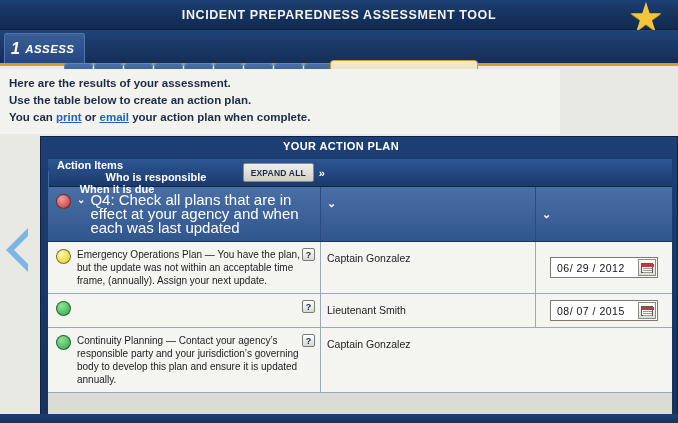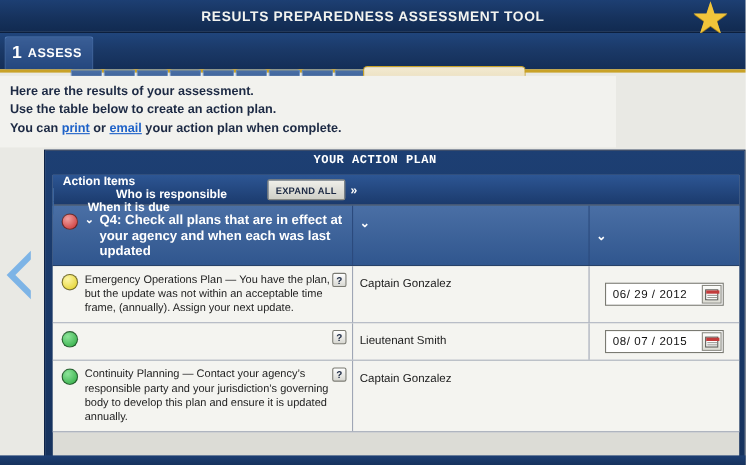--- a/index.html
+++ b/index.html
@@ -42,21 +42,21 @@
     border-bottom: 3px solid #c9a227;
   }
   .tab-assess {
     position: absolute; left: 4px; top: 3px; height: 30px;
     padding: 0 10px 0 6px;
     background: linear-gradient(to bottom, #3a5e96, #24477e);
     border: 1px solid #4d74ad;
     border-bottom: none;
     border-radius: 3px 3px 0 0;
     color: #ffffff; font-size: 11.5px; font-weight: bold;
-    line-height: 30px; letter-spacing: 0.4px;
+    line-height: 30px; letter-spacing: 0.4px; font-style: italic;
   }
   .tab-assess .bignum { font-size: 16px; font-weight: bold; color:#ffffff; margin-right: 5px; vertical-align: -1px;}
   .qbtns { position: absolute; left: 64px; top: 33px; height: 33px; display: flex; }
   .qbtn {
     width: 29px; height: 33px; margin-right: 1px;
     background: linear-gradient(to bottom, #4a6fa5 0%, #2f548c 50%, #1f3e70 100%);
     border: 1px solid #5f87c0; border-bottom: none;
     border-radius: 3px 3px 0 0;
     color: #ffffff; font-size: 11px; font-weight: bold;
     text-align: center; line-height: 32px;
@@ -121,21 +121,21 @@
   .legtext { color: #ffffff; font-size: 8.5px; white-space: nowrap; }
 
   
   .panel {
     position: absolute; left: 40px; top: 136px; width: 638px; height: 287px;
     background: linear-gradient(to bottom, #1d3f73 0%, #16325d 100%);
     border: 1px solid #0d2246;
   }
   .panel-title {
     position: absolute; left: 0; top: 3px; width: 600px; text-align: center;
-    color: #ffffff; font-size: 11px; font-weight: bold; letter-spacing: 0.4px; font-family: Liberation Mono, monospace;
+    color: #ffffff; font-size: 11px; font-weight: bold; letter-spacing: 0.4px;
   }
   .table { position: absolute; left: 7px; top: 22px; width: 624px; height: 258px; background: #dcdcd6; }
   .thead { display: flex; height: 28px; background: linear-gradient(to bottom, #2c5governance, #1a3a6b); }
   .thead { background: linear-gradient(to bottom, #2d5694 0%, #1b3a6c 100%); border-bottom: 1px solid #0f2singular; border-bottom: 1px solid #0f2546; flex-direction: column; }
   .th { color: #ffffff; font-size: 11px; font-weight: bold; display: flex; align-items: center; height: 28px; }
   .th.c1 { width: 272px; padding-left: 9px; position: relative; }
   .th.c2 { width: 215px; justify-content: center; border-left: 1px solid #3f68a0; }
   .th.c3 { width: 137px; justify-content: center; border-left: 1px solid #3f68a0; }
   .expand-btn {
     position: absolute; right: 6px; top: 4px; height: 19px;
@@ -147,21 +147,21 @@
   .expand-chev { position: absolute; right: -12px; top: 0px; color: #ffffff; font-size: 11px; font-weight: bold; }
 
   
   .row { display: flex; border-bottom: 1px solid #9fa6b5; background: #f4f4f0; }
   .row.qhead { background: linear-gradient(to bottom, #4a6fa5 0%, #30568e 100%); border-bottom: 1px solid #16325d; }
   .cell1 { width: 272px; display: flex; padding: 6px 6px 6px 8px; position: relative; }
   .cell2 { width: 215px; border-left: 1px solid #9fa6b5; padding: 6px 6px; }
   .cell3 { width: 137px; border-left: 1px solid #9fa6b5; padding: 6px 6px; display: flex; align-items: center; justify-content: center; }
   .row.qhead .cell2, .row.qhead .cell3 { border-left: 1px solid #2b4a7d; }
 
-  .qh-text { color: #ffffff; font-size: 12px; font-weight: bold; line-height: 14px; }
+  .qh-text { color: #ffffff; font-size: 15px; font-weight: normal; line-height: 14px; }
   .statusdot { margin-right: 6px; margin-top: 1px; flex: none; }
   .statusdot.big { width: 15px; height: 15px; border-radius: 50%; border: 1px solid rgba(0,0,0,0.5); }
   .caret { color: #ffffff; font-size: 10px; font-weight: bold; margin-right: 5px; margin-top: 1px; }
   .caret-alone { color: #ffffff; font-size: 11px; font-weight: bold; }
 
   .item-text { color: #222222; font-size: 10px; line-height: 13px; padding-right: 14px; }
   .help {
     position: absolute; right: 5px; top: 6px; width: 13px; height: 13px;
     background: linear-gradient(to bottom, #ffffff, #d8d8d2);
     border: 1px solid #7a7a72; border-radius: 2px;
@@ -206,21 +206,21 @@
     position: absolute; left: 0; top: 414px; width: 678px; height: 9px;
     background: linear-gradient(to bottom, #1d3f73, #16325d);
   }
 </style>
 </head>
 <body>
 
 <div id="app">
 
   <div class="titlebar">
-    <div class="title">RESULTS PREPAREDNESS ASSESSMENT TOOL</div>
+    <div class="title">INCIDENT PREPAREDNESS ASSESSMENT TOOL</div>
     <div class="star">★</div>
   </div>
 
   <div class="tabstrip">
     <div class="tab-assess">
       <span class="bignum">1</span><span>ASSESS</span>
     </div>
     <div class="qbtns">
       <div class="qbtn">Q1</div>
       <div class="qbtn">Q2</div>

